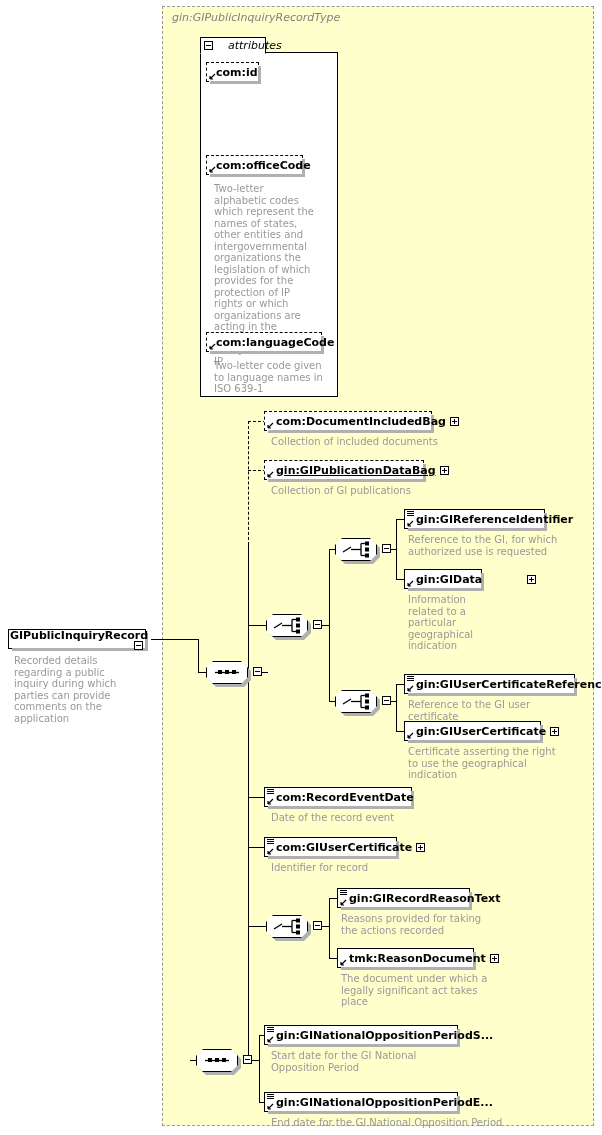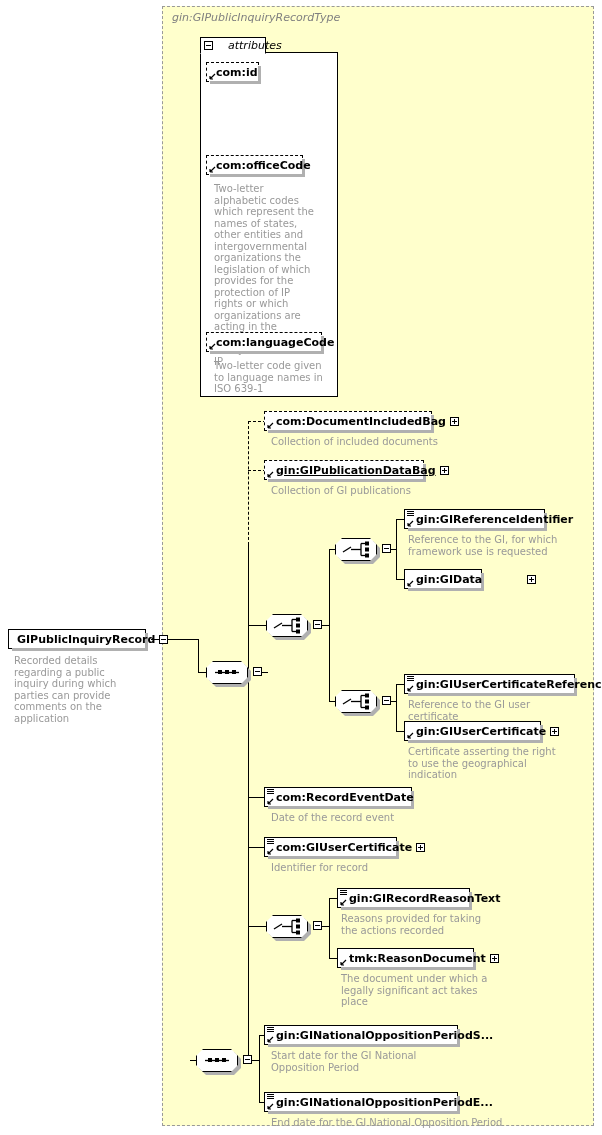--- a/index.html
+++ b/index.html
@@ -199,21 +199,21 @@
     <span class="shadow2"></span>
     <span class="arrow-glyph">
       <svg width="7" height="7" viewBox="0 0 7 7">
           <path d="M6 1 L1 6 M1 6 L1 3 M1 6 L4 6" stroke="#000" stroke-width="1.2" fill="none"></path>
         </svg>
     </span>
     <span class="name">com:languageCode</span>
   </div>
   <div class="anno" style="left:214px;top:360px;width:112px;">Two-letter code given to language names in ISO 639-1</div>
 
-  <div class="node solid elem" style="left:8px;top:629px;width:138px;">
+  <div class="node solid elem" style="left:8px;top:629px;width:138px;flex-direction:column;">
     <span class="shadow"></span>
     <span class="shadow2"></span>
     <span class="name" style="padding-left:8px;font-weight:bold;">GIPublicInquiryRecord</span>
     <span class="expander exp"></span>
   </div>
   <div class="anno" style="left:14px;top:655px;width:128px;">Recorded details regarding a public inquiry during which parties can provide comments on the application</div>
 
   <div class="hline" style="left:151px;top:639px;width:48px;"></div>
   <div class="vline" style="left:198px;top:639px;height:33px;"></div>
   <div class="hline" style="left:198px;top:672px;width:8px;"></div>
@@ -311,34 +311,35 @@
         <i></i>
         <i></i>
       </span>
     <span class="arrow-glyph">
       <svg width="7" height="7" viewBox="0 0 7 7">
           <path d="M6 1 L1 6 M1 6 L1 3 M1 6 L4 6" stroke="#000" stroke-width="1.2" fill="none"></path>
         </svg>
     </span>
     <span class="name">gin:GIReferenceIdentifier</span>
   </div>
-  <div class="anno" style="left:408px;top:534px;width:150px;">Reference to the GI, for which framework use is requested</div>
+  <div class="anno" style="left:408px;top:534px;width:150px;">Reference to the GI, for which authorized use is requested</div>
 
   <div class="hline" style="left:396px;top:579px;width:10px;"></div>
   <div class="node solid elem" style="left:404px;top:569px;width:78px;gap:41px;">
     <span class="shadow"></span>
     <span class="shadow2"></span>
     <span class="arrow-glyph">
       <svg width="7" height="7" viewBox="0 0 7 7">
           <path d="M6 1 L1 6 M1 6 L1 3 M1 6 L4 6" stroke="#000" stroke-width="1.2" fill="none"></path>
         </svg>
     </span>
     <span class="name">gin:GIData</span>
     <span class="expander plus exp"></span>
   </div>
+  <div class="anno" style="left:408px;top:594px;width:62px;">Information related to a particular geographical indication</div>
 
   <div class="hline" style="left:329px;top:701px;width:8px;"></div>
   <div class="comp" style="left:335px;top:690px;">
     <span class="shadow"></span>
     <span class="body"></span>
     <svg width="42" height="23">
       <line x1="8" y1="14" x2="16" y2="9" stroke="#000" stroke-width="1.3"></line>
       <line x1="16" y1="11.5" x2="26" y2="11.5" stroke="#000" stroke-width="1.3"></line>
       <line x1="26" y1="5.5" x2="26" y2="17.5" stroke="#000" stroke-width="1.3"></line>
       <line x1="26" y1="5.5" x2="31" y2="5.5" stroke="#000" stroke-width="1.3"></line>

